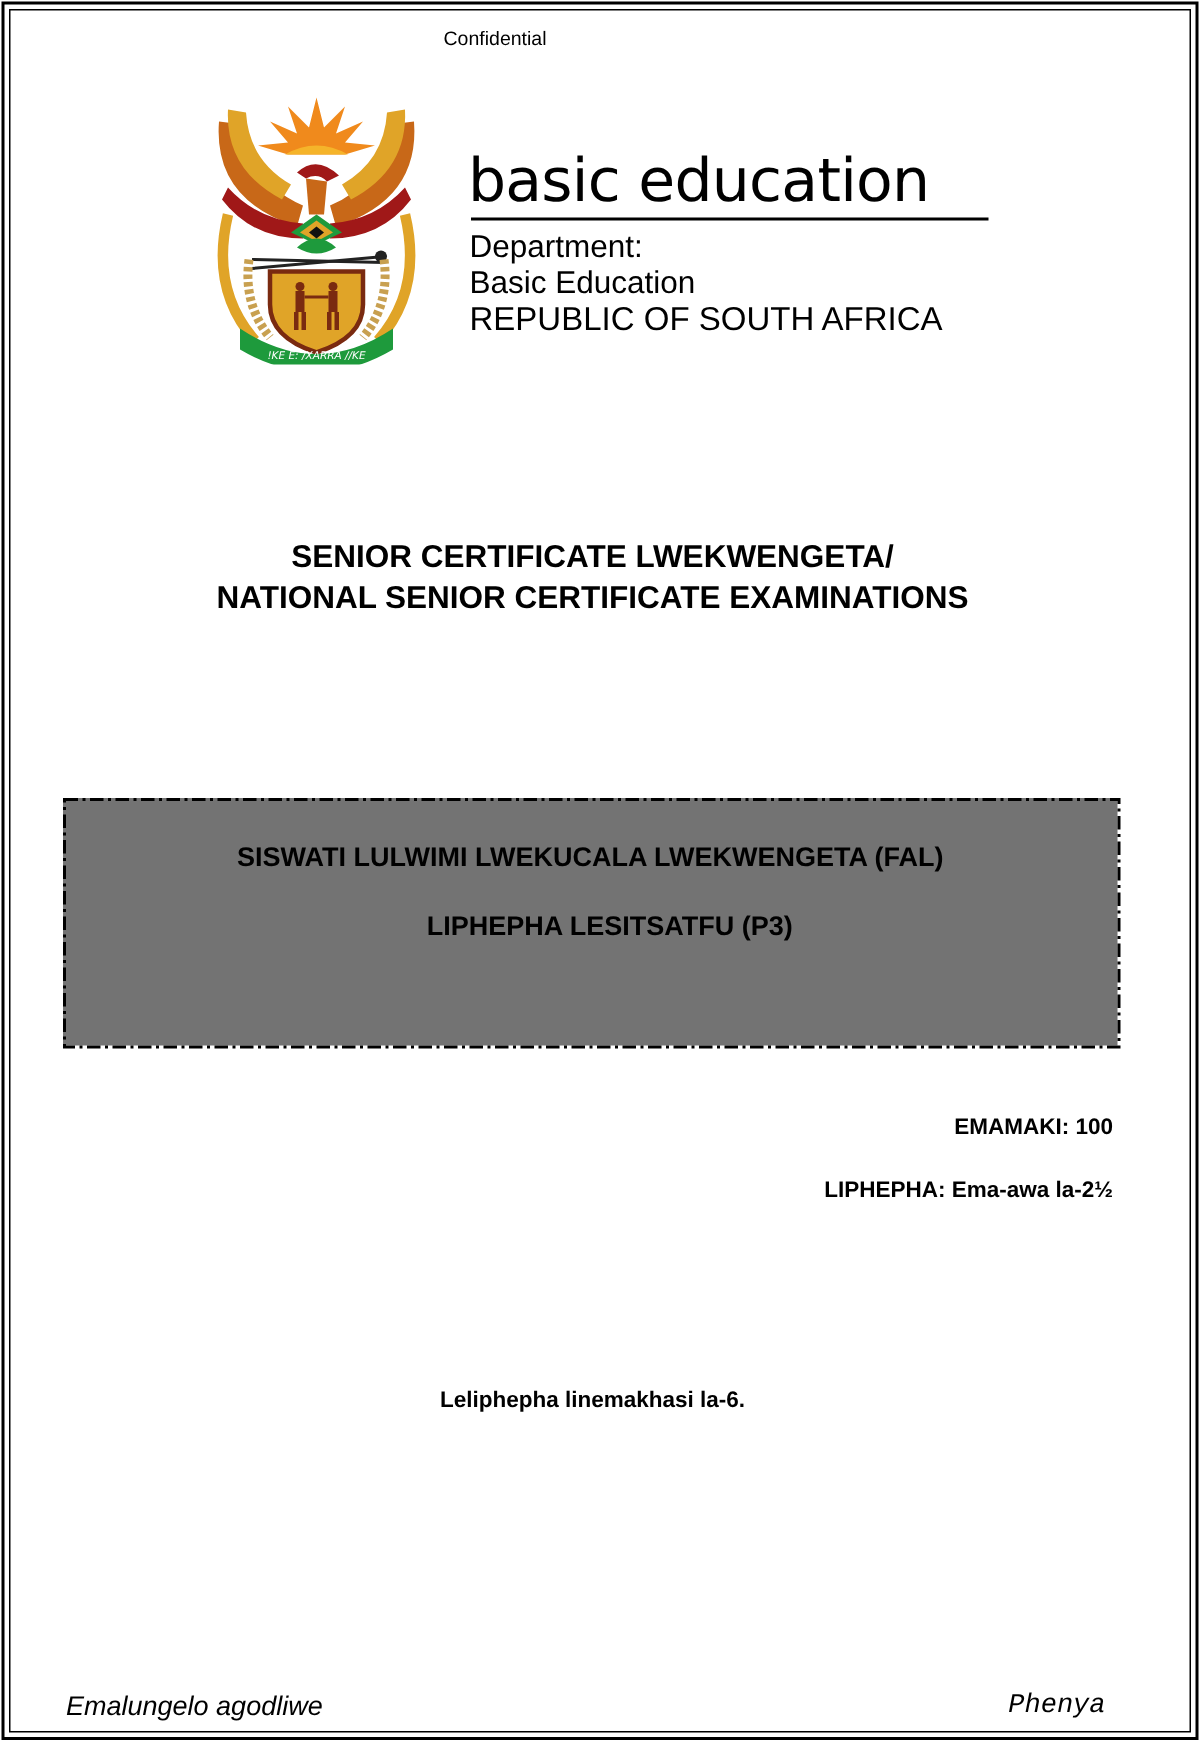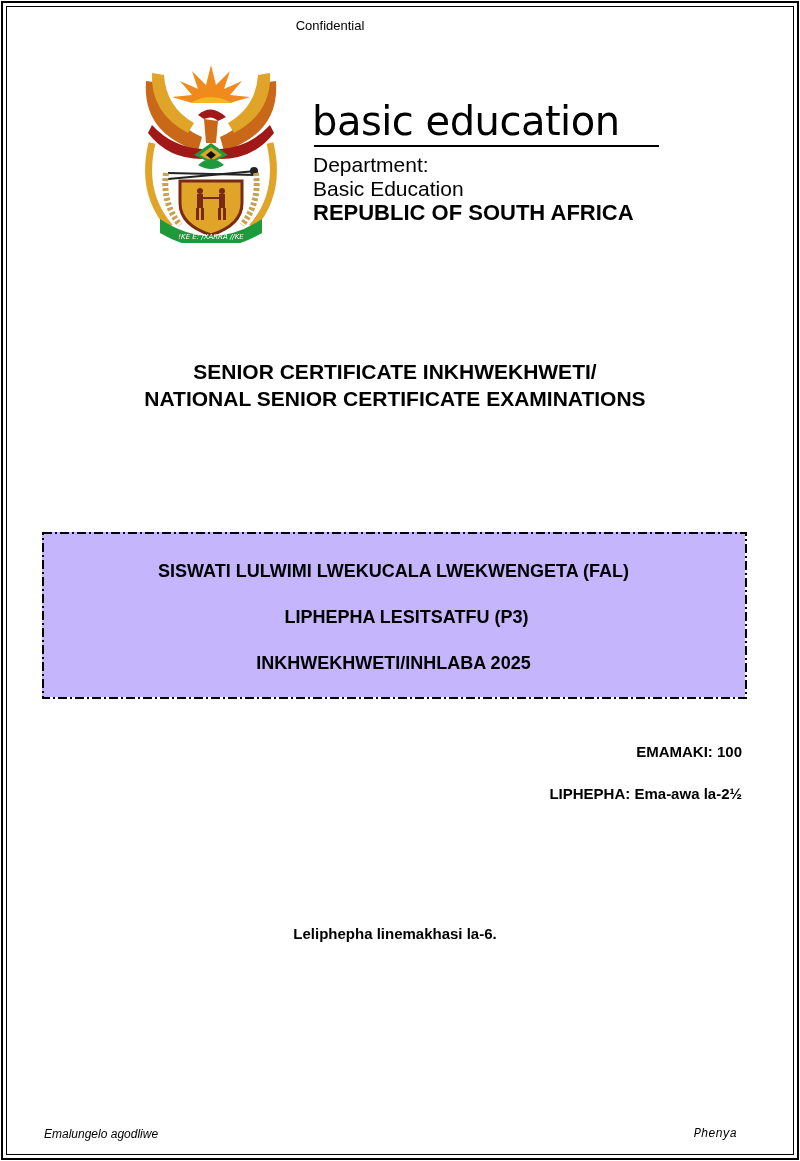--- a/index.html
+++ b/index.html
@@ -7,35 +7,35 @@
     .frame-outer { position: absolute; left: 1px; top: 1px; width: 794px; height: 1155px; border: 2px solid #000; }
     .frame-inner { position: absolute; left: 6px; top: 6px; width: 786px; height: 1147px; border: 1px solid #000; }
     .abs { position: absolute; }
     .confidential { left: 0; width: 660px; top: 18px; text-align: center; font-size: 13px; }
     .logo { left: 138px; top: 63px; width: 146px; height: 180px; }
     .brand-title { left: 312px; top: 93px; font-family: "DejaVu Sans", sans-serif; font-size: 40px; letter-spacing: -0.5px; line-height: 56px; white-space: nowrap; }
     .brand-rule { left: 314px; top: 145px; width: 345px; height: 2px; background: #000; }
     .dept-line { left: 313px; font-size: 21px; line-height: 24px; white-space: nowrap; }
     .dept1 { top: 153px; }
     .dept2 { top: 177px; }
-    .dept3 { top: 201px; font-weight: bold; font-size: 22px; }
+    .dept3 { top: 201px; font-weight: normal; font-size: 22px; }
     .exam-head { left: 0; width: 790px; text-align: center; font-weight: bold; font-size: 21px; line-height: 29px; }
     .exam1 { top: 357px; }
     .exam2 { top: 384px; }
-    .subject-box { left: 42px; top: 532px; width: 703px; height: 165px; background: #c4b5fd; }
+    .subject-box { left: 42px; top: 532px; width: 703px; height: 165px; background: #737373; }
     .subject-box svg { position: absolute; left: 0; top: 0; }
     .box-line { left: 0; width: 100%; text-align: center; font-weight: bold; font-size: 18px; line-height: 22px; }
     .bl1 { top: 28px; }
     .bl2 { top: 74px; margin-left: 13px; }
     .bl3 { top: 120px; }
     .right-info { right: 58px; font-weight: bold; font-size: 15px; line-height: 18px; text-align: right; white-space: nowrap; }
     .marks { top: 743px; margin-left: 36px; }
     .time { top: 785px; }
     .pages { left: 0; width: 790px; top: 925px; text-align: center; font-weight: bold; font-size: 15px; }
-    .footer { top: 1127px; font-style: italic; font-size: 12px; }
+    .footer { top: 1127px; font-style: italic; font-size: 18px; }
     .footer-left { left: 44px; }
     .footer-right { right: 63px; font-family: Liberation Mono, monospace; }
   </style>
 </head>
 <body>
 
 <div class="frame-outer"></div>
 <div class="frame-inner"></div>
 
 <div class="abs confidential">Confidential</div>
@@ -92,30 +92,29 @@
     <text x="73" y="176" text-anchor="middle" font-family="DejaVu Sans, sans-serif" font-size="7" fill="#ffffff" font-style="italic">!KE E: /XARRA //KE</text>
   </svg>
 </div>
 
 <div class="abs brand-title">basic education</div>
 <div class="abs brand-rule"></div>
 <div class="abs dept-line dept1">Department:</div>
 <div class="abs dept-line dept2">Basic Education</div>
 <div class="abs dept-line dept3">REPUBLIC OF SOUTH AFRICA</div>
 
-<div class="abs exam-head exam1">SENIOR CERTIFICATE INKHWEKHWETI/</div>
+<div class="abs exam-head exam1">SENIOR CERTIFICATE LWEKWENGETA/</div>
 <div class="abs exam-head exam2">NATIONAL SENIOR CERTIFICATE EXAMINATIONS</div>
 
 <div class="abs subject-box">
   <svg width="707" height="169" viewBox="0 0 707 169">
     <rect x="1" y="1" width="703" height="165" fill="none" stroke="#000" stroke-width="2" stroke-dasharray="9,3,2,3"></rect>
   </svg>
   <div class="abs box-line bl1">SISWATI LULWIMI LWEKUCALA LWEKWENGETA (FAL)</div>
   <div class="abs box-line bl2">LIPHEPHA LESITSATFU (P3)</div>
-  <div class="abs box-line bl3">INKHWEKHWETI/INHLABA 2025</div>
 </div>
 
 <div class="abs right-info marks">EMAMAKI: 100</div>
 <div class="abs right-info time">LIPHEPHA: Ema-awa la-2½</div>
 
 <div class="abs pages">Leliphepha linemakhasi la-6.</div>
 
 <div class="abs footer footer-left">Emalungelo agodliwe</div>
 <div class="abs footer footer-right">Phenya</div>
 

